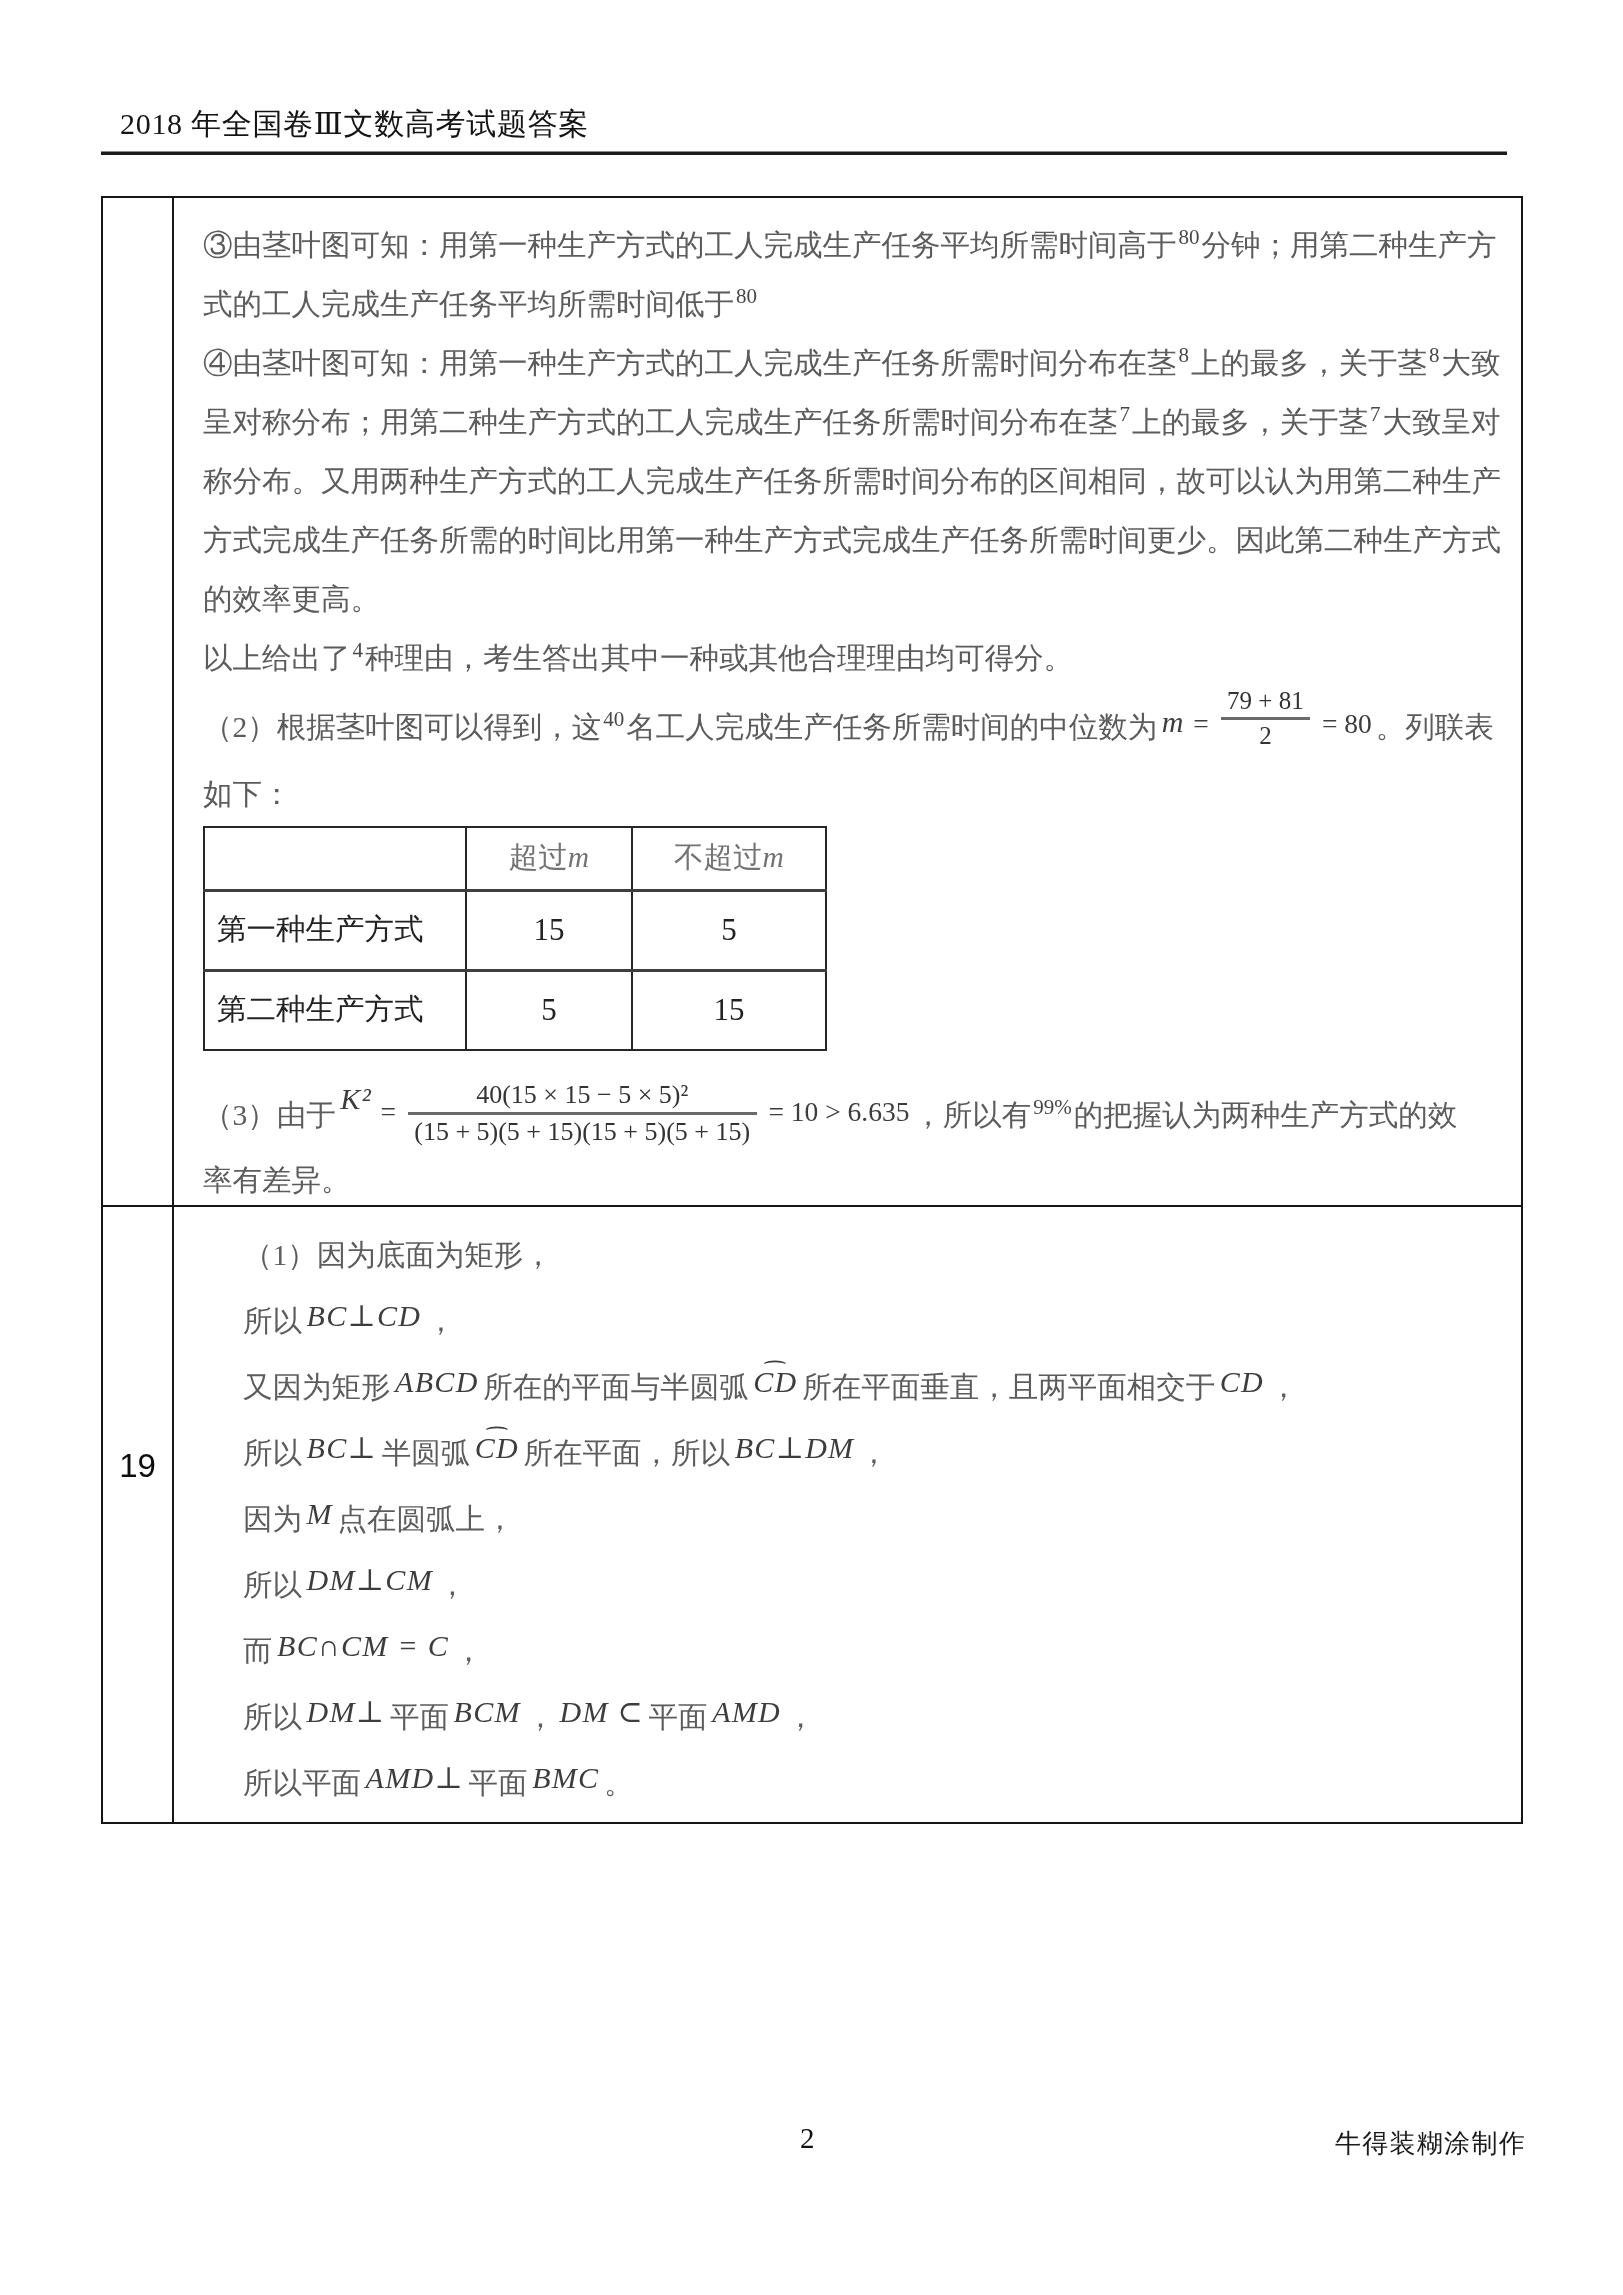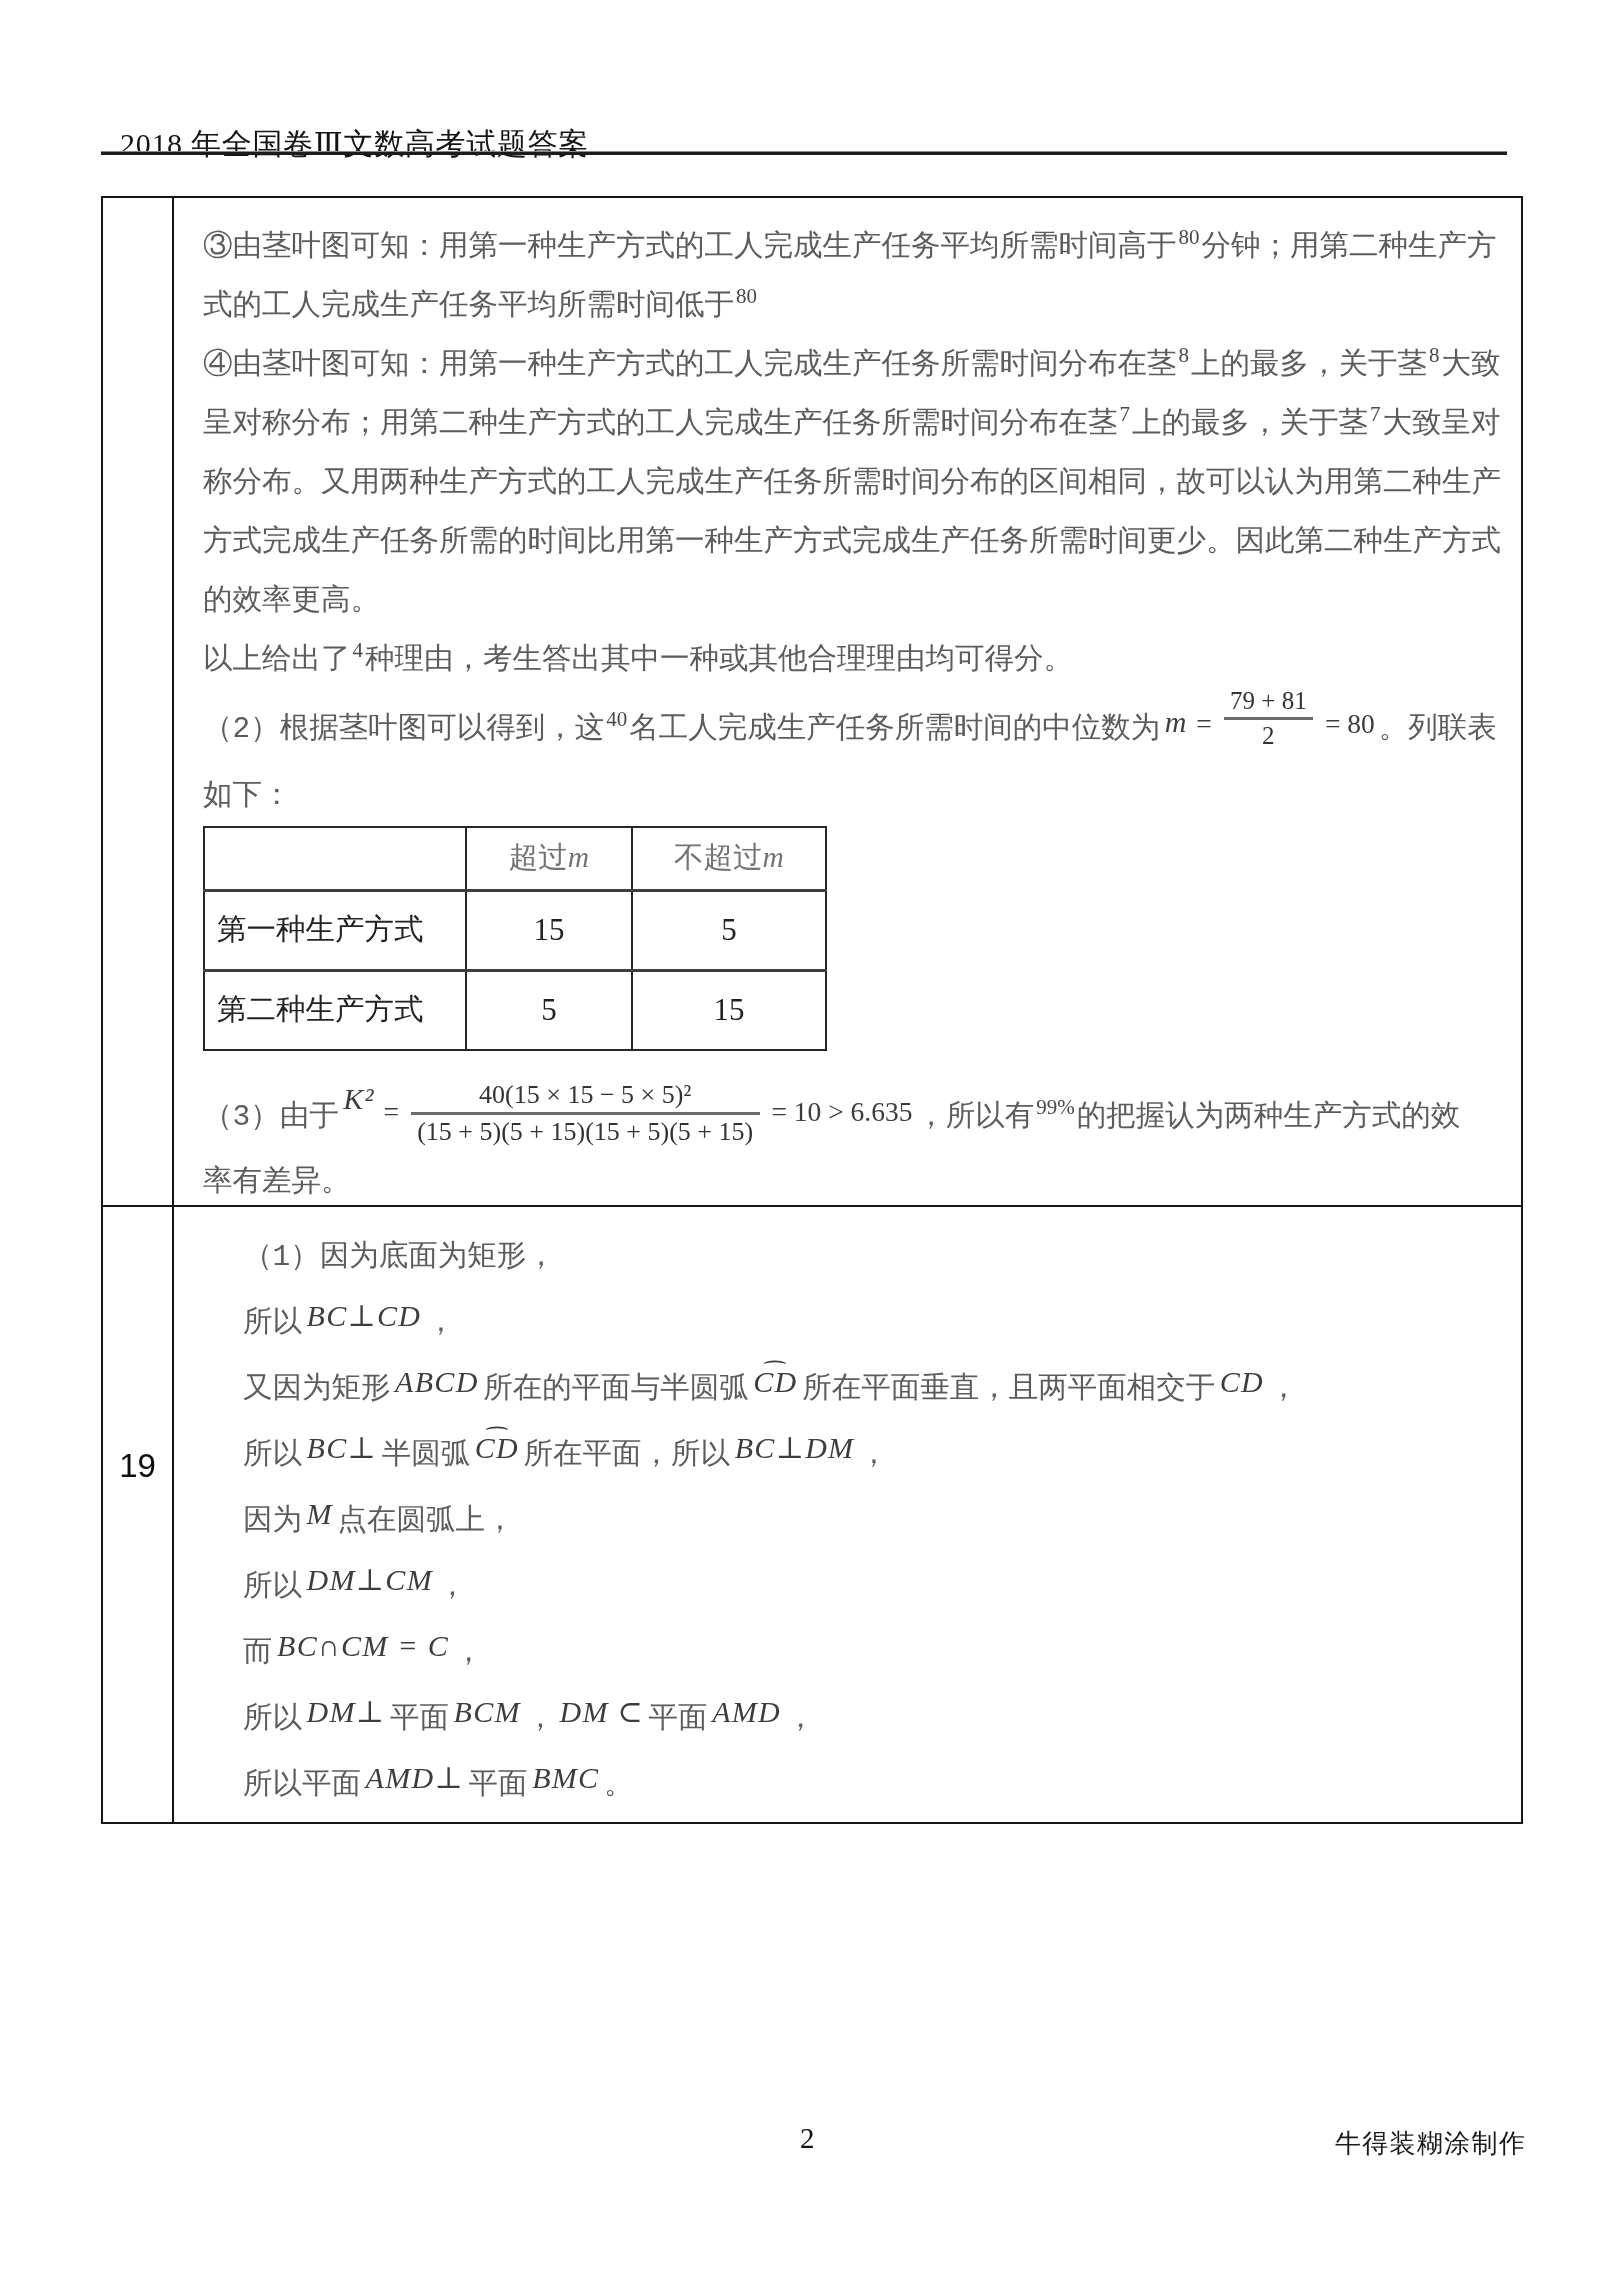--- a/index.html
+++ b/index.html
@@ -1,20 +1,20 @@
 <!DOCTYPE html>
 <html style="font-size:10.5px"><head>
 <meta charset="utf-8">
 <style>
   html,body{margin:0;padding:0;background:#ffffff;}
   .page{position:relative;width:1623px;height:2295px;background:#ffffff;overflow:hidden;
         font-family:"Liberation Sans",sans-serif;}
 
   
-  .header-title{position:absolute;left:120px;top:124px;font-family:"Liberation Serif","DejaVu Serif",serif;
+  .header-title{position:absolute;left:120px;top:104px;font-family:"Liberation Serif","DejaVu Serif",serif;
         font-size:30px;color:#141414;letter-spacing:0.7px;}
   .header-rule{position:absolute;left:101px;top:151px;width:1406px;height:3.9px;background:#1b1b1b;
         border-top:0.7px solid #8a8a8a;box-sizing:border-box;}
 
   
   .answer-table{position:absolute;left:101px;top:196px;width:1422px;height:1628px;
         border:2px solid #161616;box-sizing:border-box;display:grid;
         grid-template-columns:71px 1fr;grid-template-rows:1009px 1fr;}
   .cell{box-sizing:border-box;min-width:0;min-height:0;}
   .num-cell1{border-right:2px solid #161616;border-bottom:2px solid #161616;}
@@ -24,21 +24,21 @@
   .ans-cell2{padding:15.7px 17px 0 29px;margin-left:40px;}
 
   
   .line{height:59px;display:flex;align-items:center;font-size:29.5px;color:#5c5c5c;white-space:pre;}
   .ans-cell2 .line{height:66px;}
   .line-median{height:79px;}
   .line-ruxia{height:55px;}
   .line-k2{height:98px;margin-top:15.7px;}
   .line-tail{height:33px;}
 
-  .seg-t{font-family:Liberation Mono, monospace;}
+  .seg-t{font-family:Liberation Serif, serif;}
   .seg-sup{font-family:"Liberation Serif","DejaVu Serif",serif;font-size:21px;color:#474747;
         position:relative;top:-8.5px;margin:0 2px;}
   .seg-m{font-family:"Liberation Serif","DejaVu Serif",serif;font-style:italic;font-size:30px;
         color:#3d3d3d;position:relative;top:-5.9px;margin:0 4.6px;letter-spacing:1.3px;}
   .seg-mn{font-family:"Liberation Serif","DejaVu Serif",serif;font-size:27.5px;color:#3d3d3d;
         position:relative;top:-3.9px;margin:0 3.9px;}
   .seg-mh{font-family:"Liberation Serif","DejaVu Serif",serif;font-style:italic;font-size:29.5px;color:inherit;}
   .line-k2 .seg-m{top:-17px;}
 
   .arc-wrap{position:relative;display:inline-block;}

